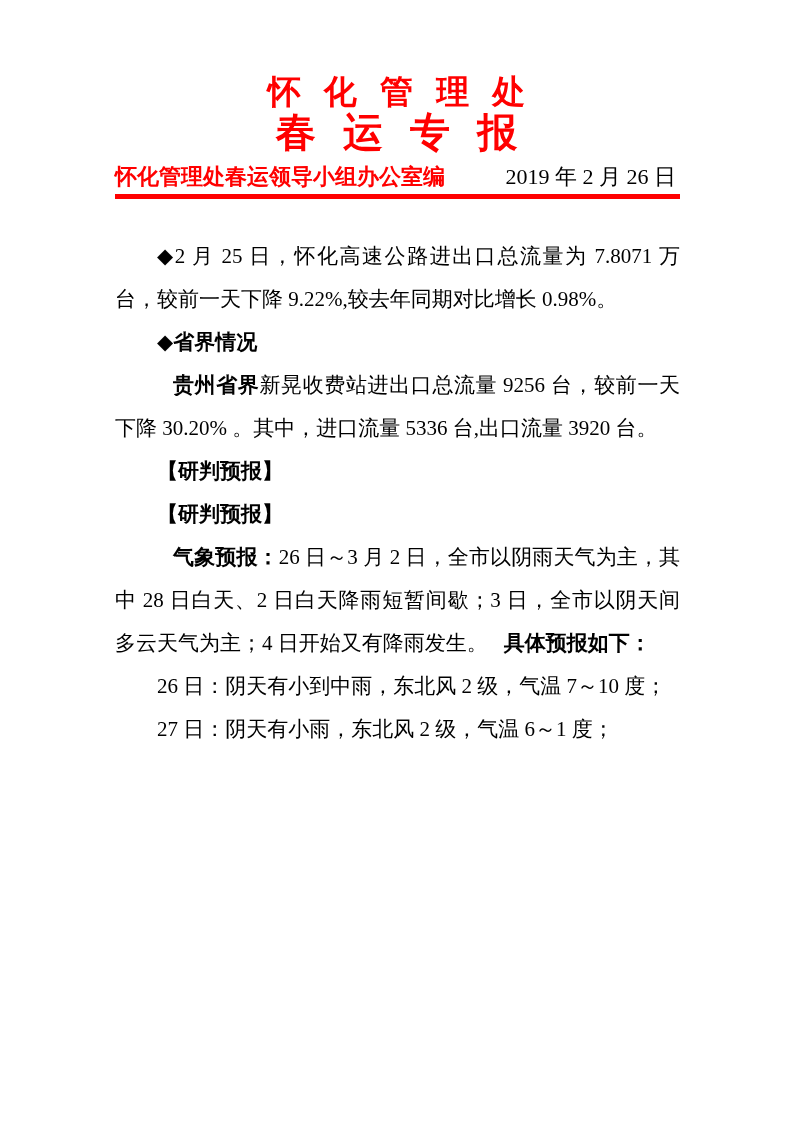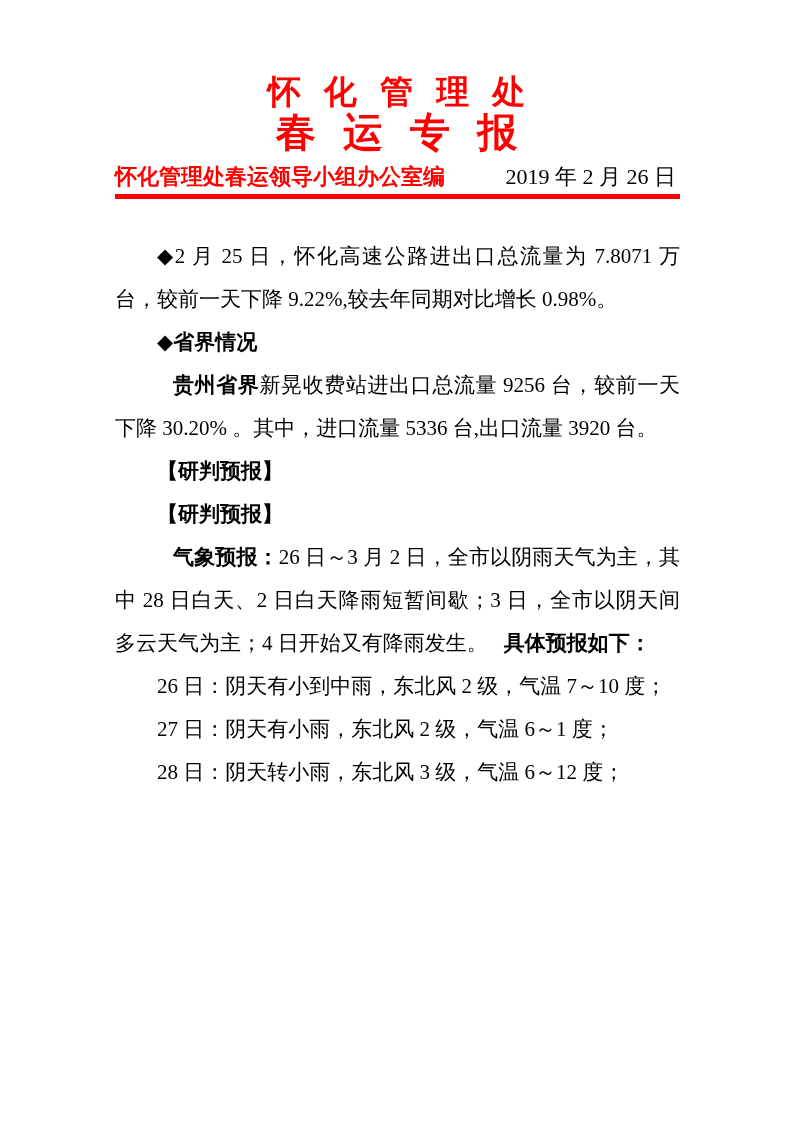--- a/index.html
+++ b/index.html
@@ -111,16 +111,15 @@
 
 
     <p class="h">【研判预报】</p>
 
     <p><b>气象预报：</b><span>26 日～3 月 2 日，全市以阴雨天气为主，其中 28 日白天、2 日白天降雨短暂间歇；3 日，全市以阴天间多云天气为主；4 日开始又有降雨发生。</span><b>具体预报如下：</b></p>
 
     <p>26 日：阴天有小到中雨，东北风 2 级，气温 7～10 度；</p>
 
     <p>27 日：阴天有小雨，东北风 2 级，气温 6～1 度；</p>
 
-    <p>28 日：阴天转小雨，东北风 3 级，气温 6～12 度；</p>
 
   </div>
 </div>
 
 </body></html>

